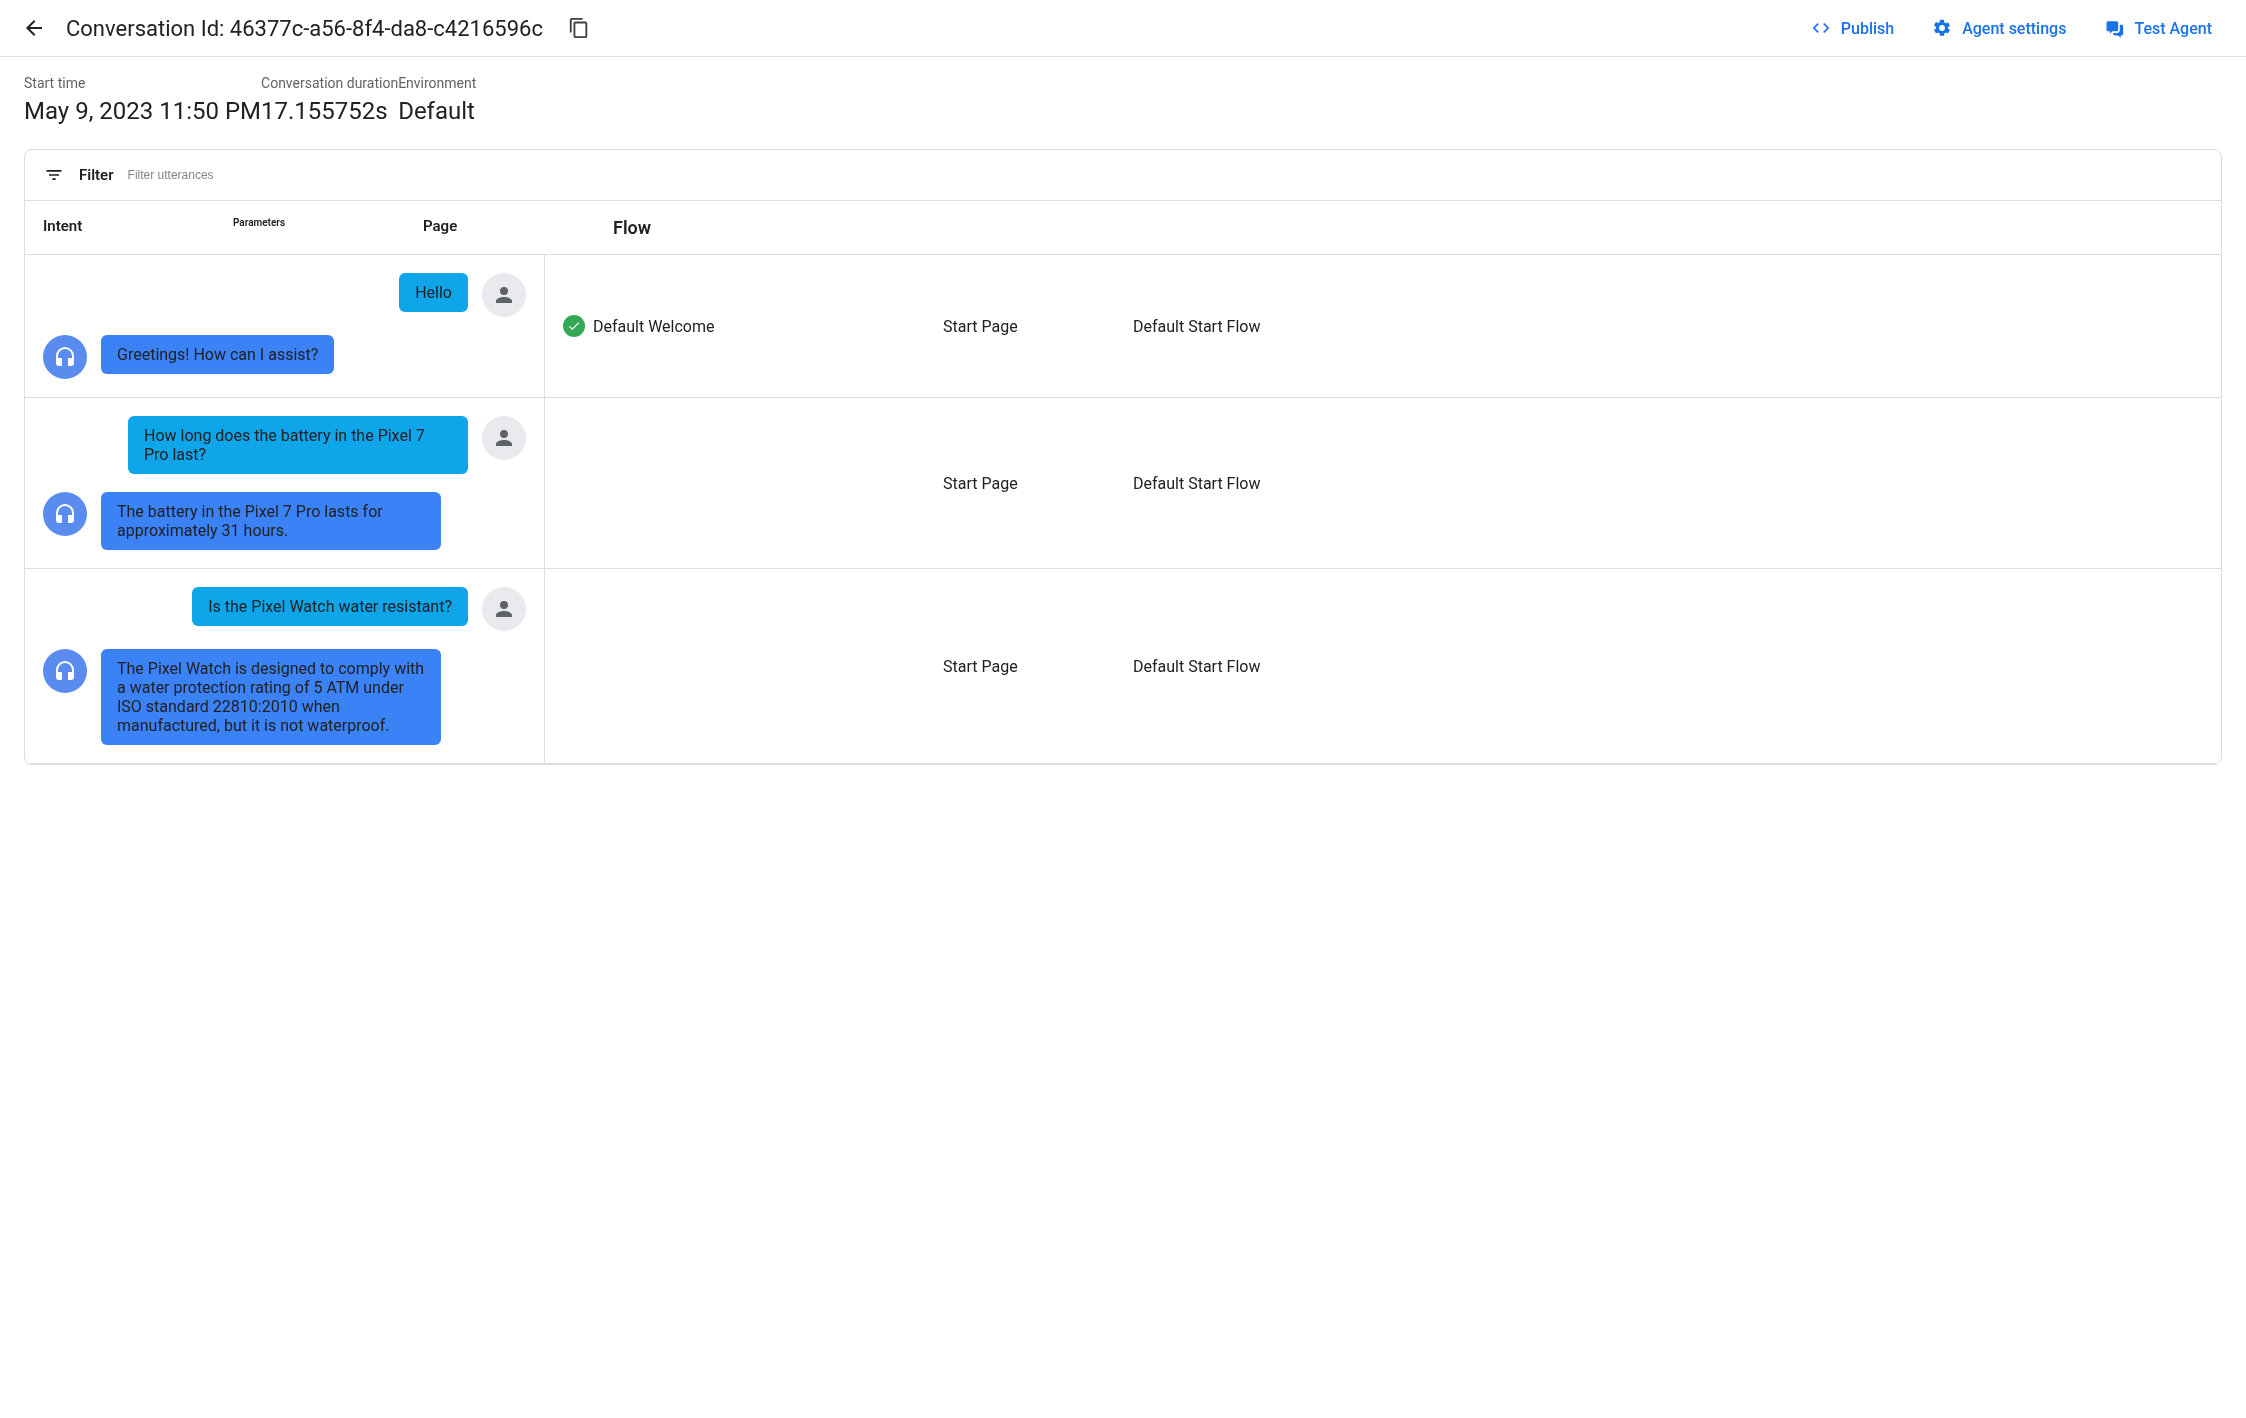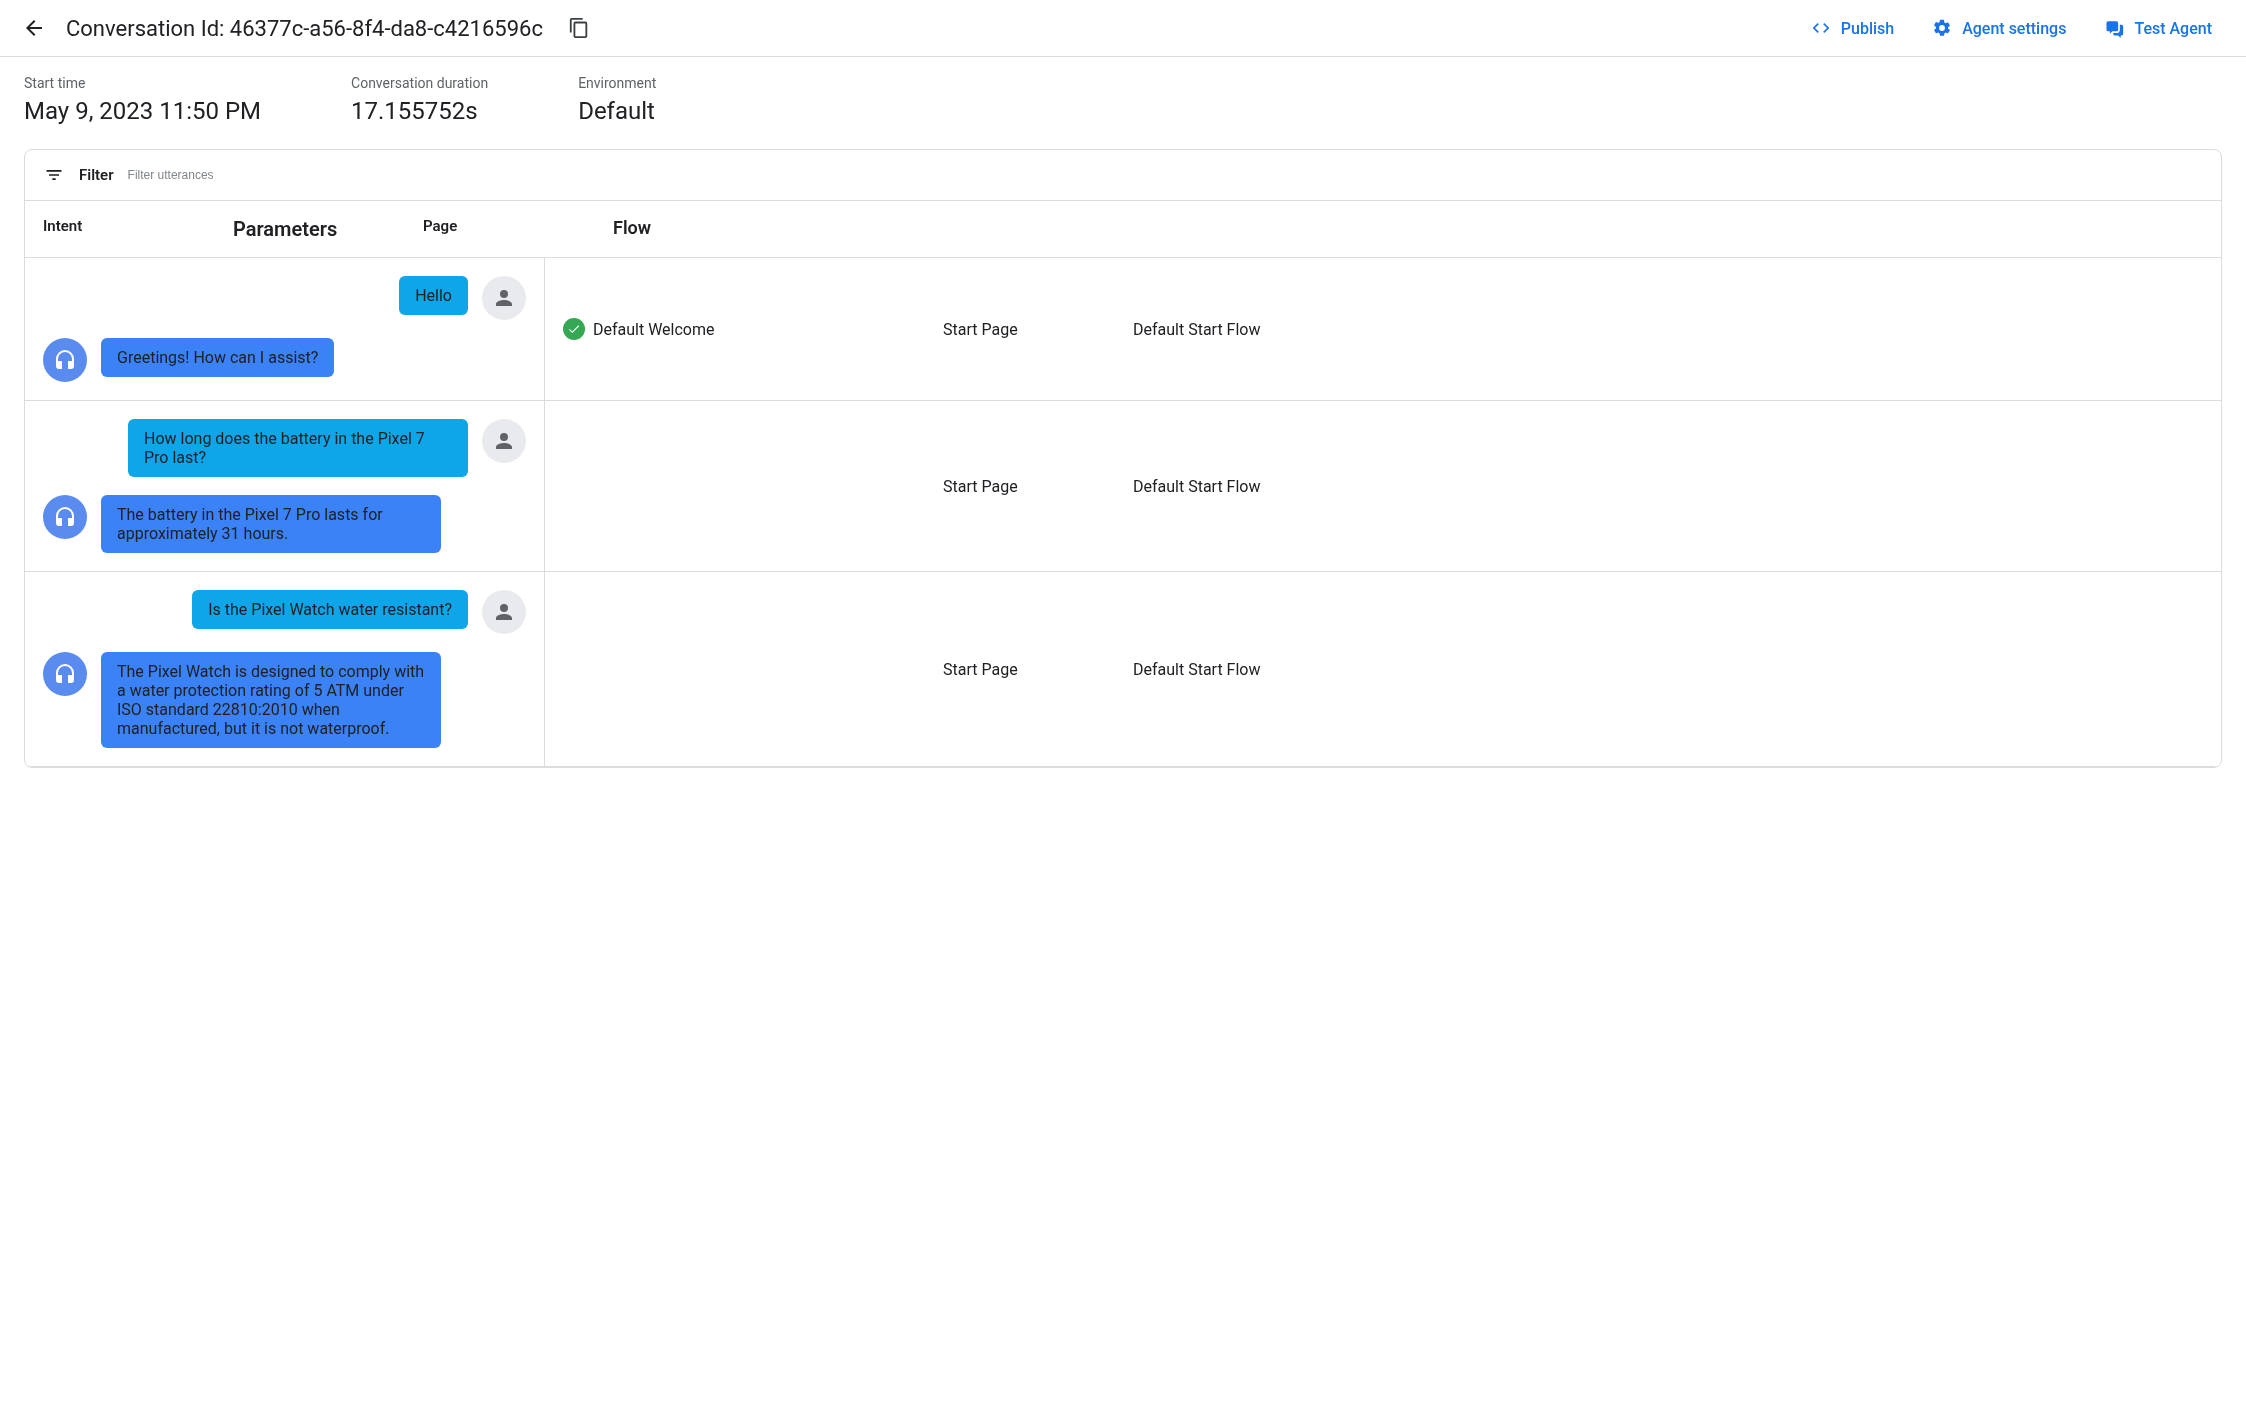--- a/index.html
+++ b/index.html
@@ -22,21 +22,20 @@
   .topbar .spacer { flex: 1; }
   .topbar .action-btn {
     display:flex; align-items:center; gap:10px;
     color:#1a73e8; font-weight:500; font-size:16px;
     cursor:pointer; padding: 6px 10px;
   }
   .topbar .action-btn svg { fill:#1a73e8; }
   .meta-row {
     display:flex;
     padding: 18px 24px 24px 24px;
-    gap: 90px;
     align-items: center;
   }
   .meta-item .label { font-size: 14px; color:#5f6368; margin-bottom: 6px; }
   .meta-item .value { font-size: 24px; color:#202124; }
 
   .table-wrapper {
     margin: 0 24px 24px 24px;
     border: 1px solid #dadce0;
     border-radius: 8px;
     overflow: hidden;
@@ -55,21 +54,21 @@
     flex:1;
   }
   .filter-bar input::placeholder { color:#80868b; }
 
   .head-row {
     display:flex;
     border-bottom: 1px solid #dadce0;
   }
   .col-utt { flex: 0 0 520px; padding: 16px 18px; font-weight:600; font-size:15px; border-right:1px solid #dadce0; }
   .col-intent { flex: 0 0 190px; padding: 16px 18px; font-weight:600; font-size:15px;}
-  .col-param { flex: 0 0 190px; padding: 16px 18px; font-weight:600; font-size:20px;}
+  .col-param { flex: 0 0 190px; padding: 16px 18px; font-weight:600; font-size:10px;}
   .col-page { flex: 0 0 190px; padding: 16px 18px; font-weight:600; font-size:15px;}
   .col-flow { flex: 1; padding: 16px 18px; font-weight:600; font-size:18px;}
 
   .body-row {
     display:flex;
     border-bottom: 1px solid #dadce0;
     align-items: center;
   }
   .body-row .col-utt {
     font-weight:400;

